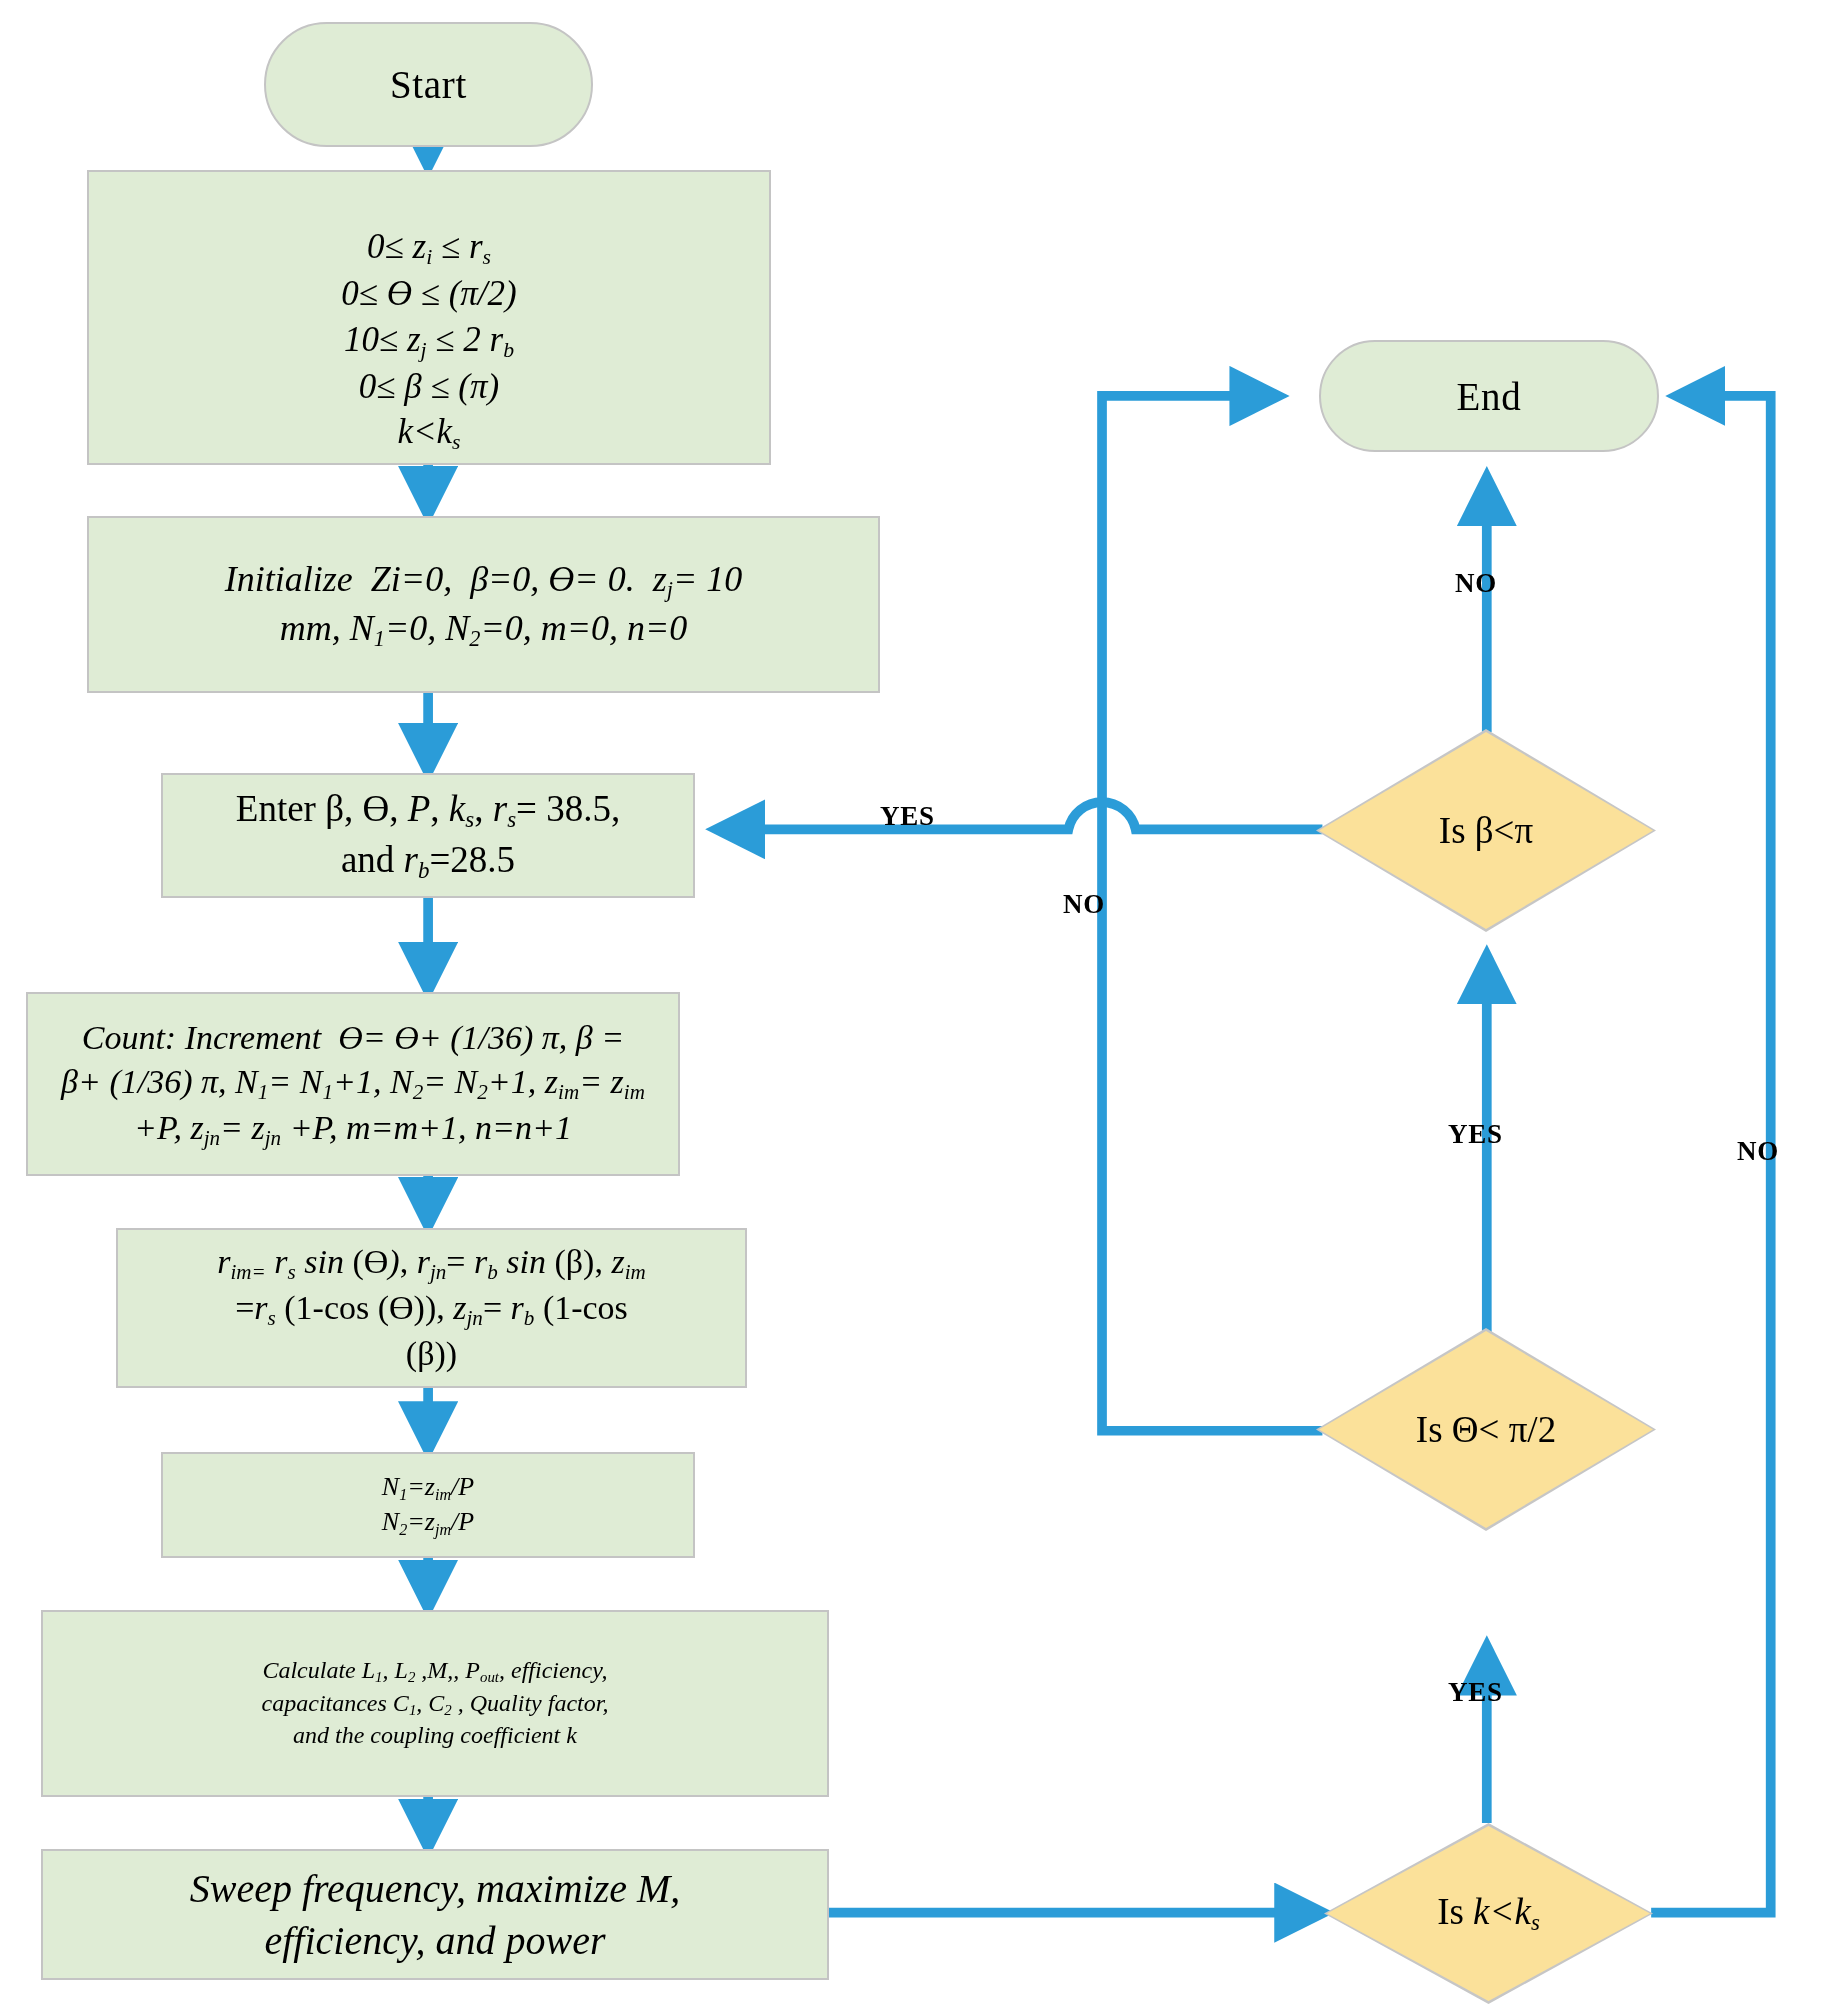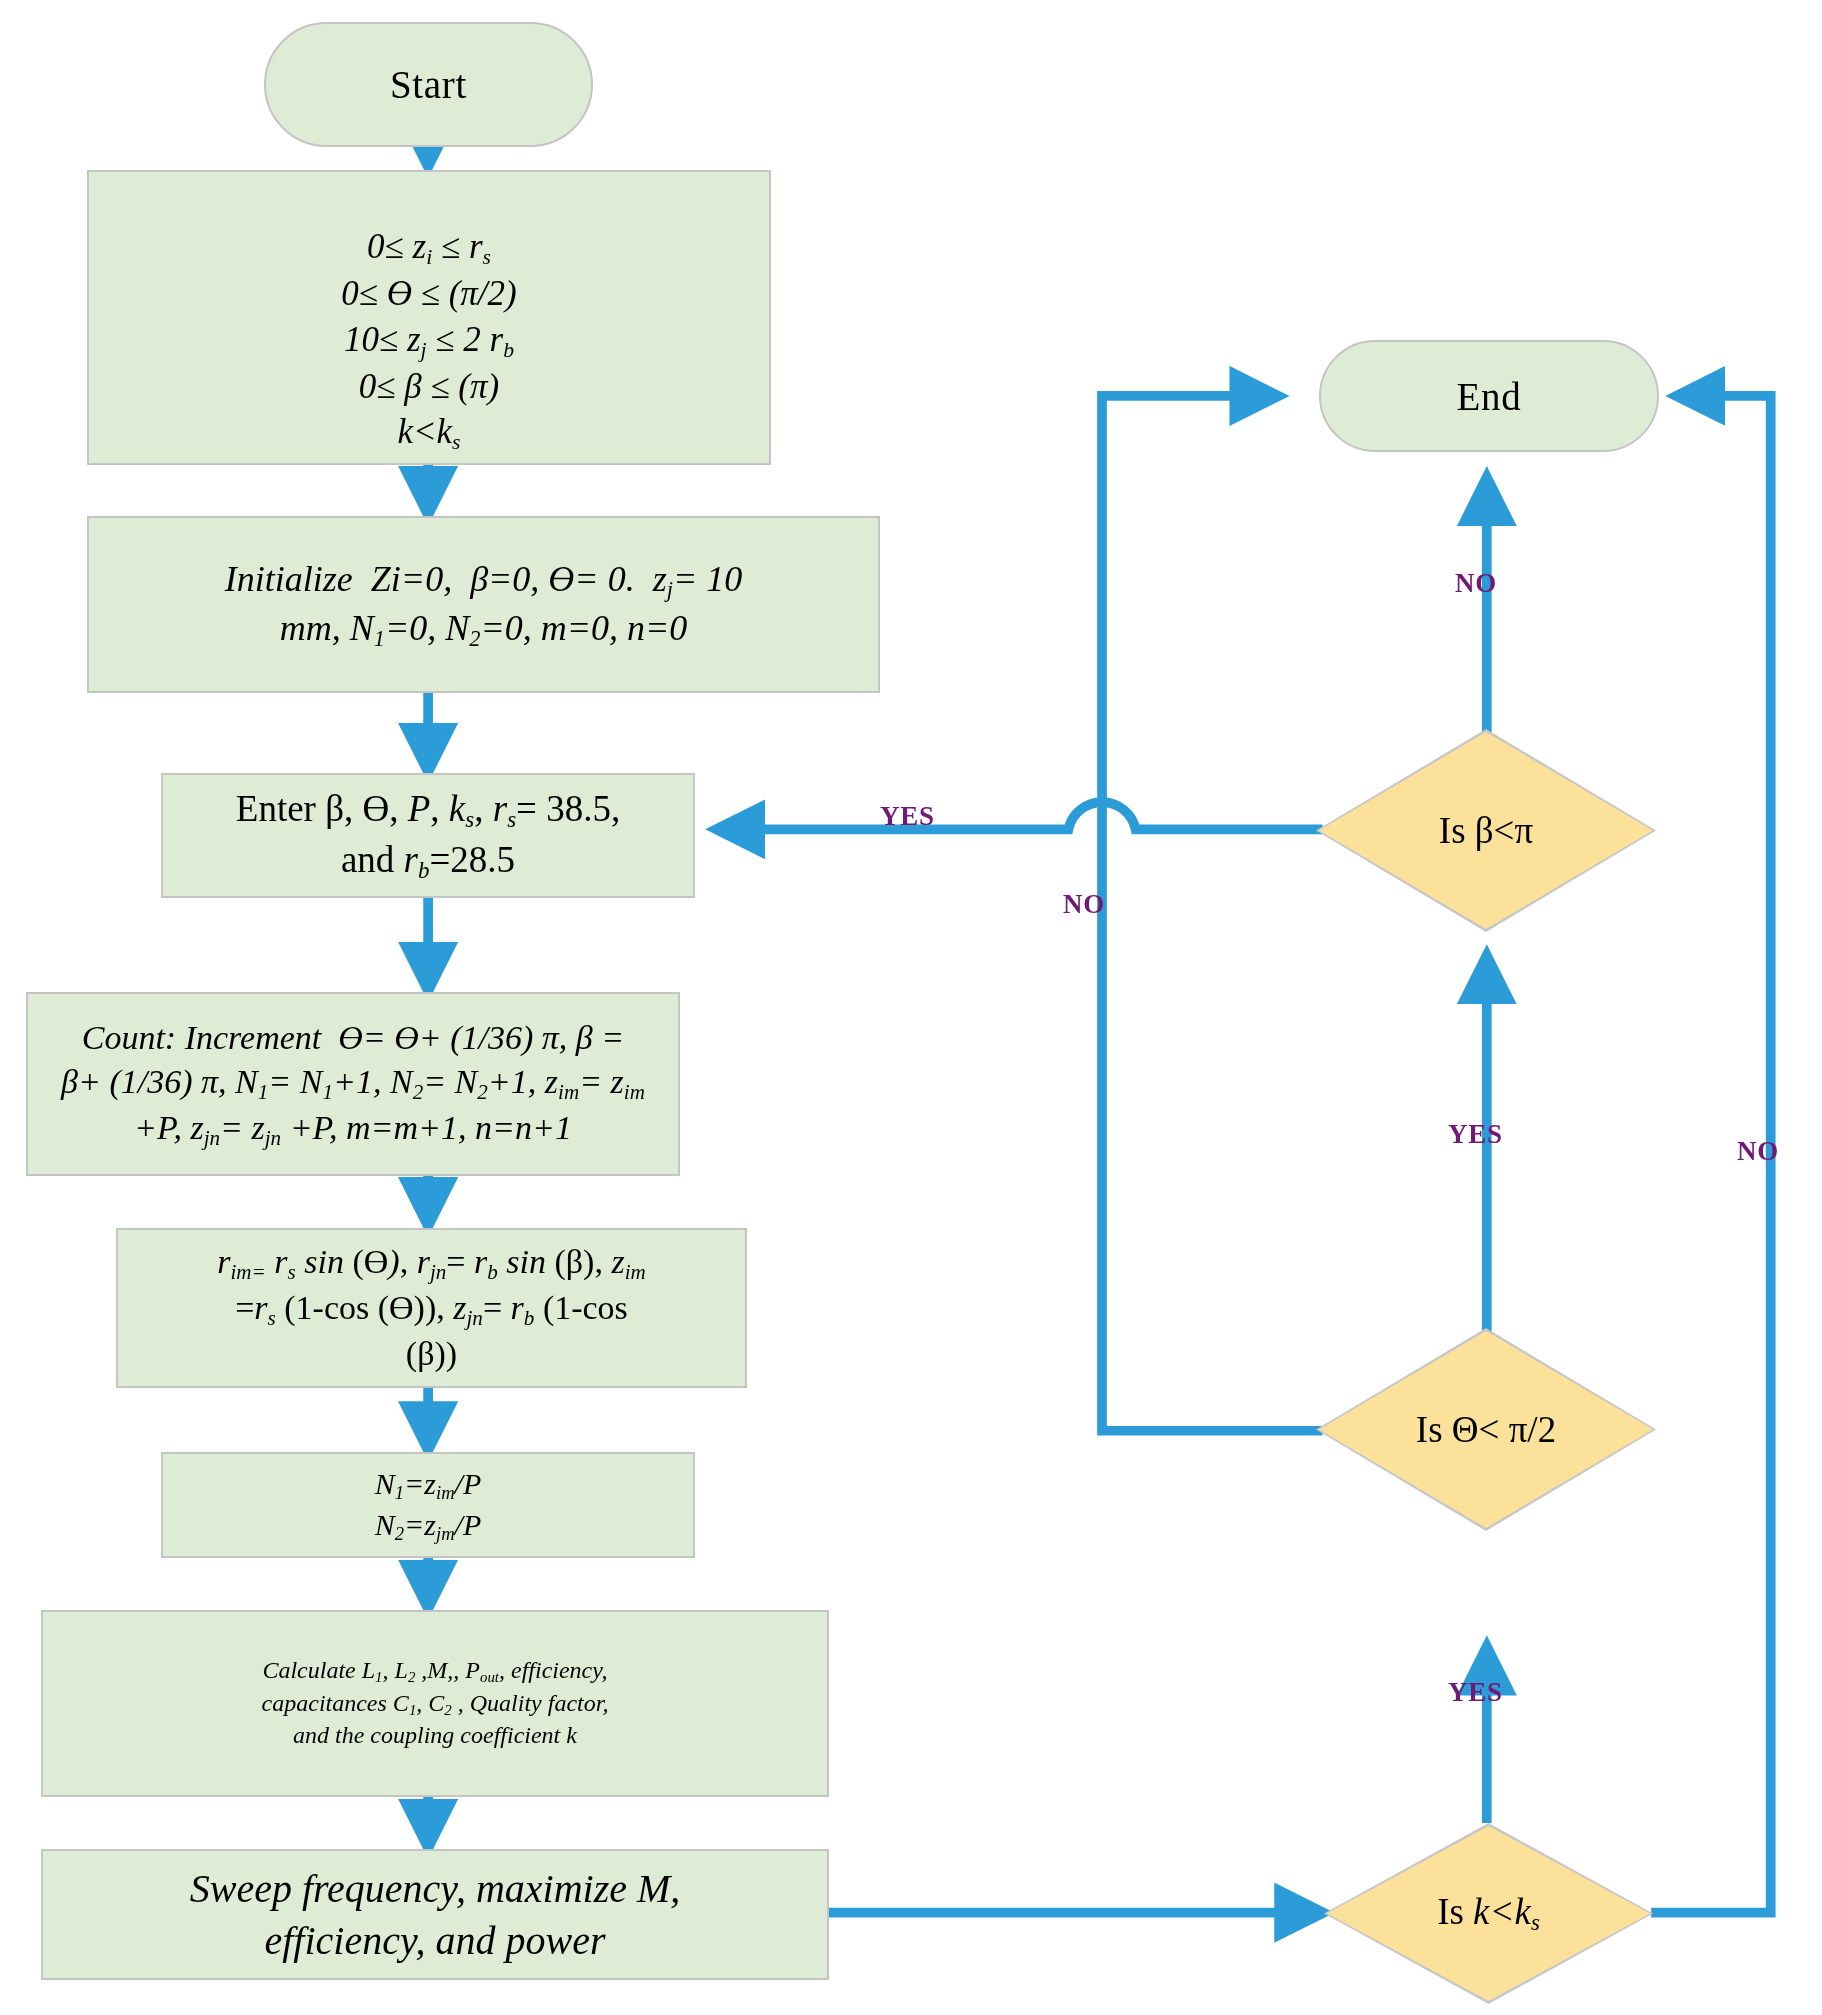--- a/index.html
+++ b/index.html
@@ -34,21 +34,21 @@
   }
   .diamond .dfill{
     position:absolute;left:3px;top:3px;width:calc(100% - 6px);height:calc(100% - 6px);
     background:#fbe19a;
     -webkit-clip-path:polygon(50% 0,100% 50%,50% 100%,0 50%);
     clip-path:polygon(50% 0,100% 50%,50% 100%,0 50%);
   }
   .diamond .dtxt{position:relative;z-index:3;font-size:37px;white-space:nowrap;font-family:Liberation Serif, serif;}
 
   .edgelabel{position:absolute;font-family:"Liberation Serif","DejaVu Serif",serif;
-    font-weight:bold;font-size:27px;letter-spacing:0.7px;color:#701a75;}
+    font-weight:bold;font-size:27px;letter-spacing:0.7px;color:#000000;}
 
   sub{font-size:0.62em;vertical-align:-0.28em;}
   .it{font-style:italic;}
 </style>
 </head>
 <body>
 
 <div id="stage">
 
   <svg id="wires" viewBox="0 0 2440 2697" xmlns="http://www.w3.org/2000/svg">
@@ -129,21 +129,21 @@
   </div>
 
   <div class="node proc" style="left:116px;top:1228px;width:631px;height:160px;font-size:34px;justify-content:center;">
     <span class="txt">
       <span class="it">r<sub>im=</sub> r<sub>s</sub> sin</span> (ϴ<span class="it">)</span>, <span class="it">r<sub>jn</sub></span>= <span class="it">r<sub>b</sub> sin</span> (β), <span class="it">z<sub>im</sub></span><br>
       =<span class="it">r<sub>s</sub></span> (1-cos (ϴ)), <span class="it">z<sub>jn</sub></span>= <span class="it">r<sub>b</sub></span> (1-cos<br>
       (β))
     </span>
   </div>
 
-  <div class="node proc" style="left:161px;top:1452px;width:534px;height:106px;font-size:30px;">
+  <div class="node proc" style="left:161px;top:1452px;width:534px;height:106px;font-size:26px;">
     <span class="txt">
       <span class="it">N<sub>1</sub>=z<sub>im</sub>/P</span><br>
       <span class="it">N<sub>2</sub>=z<sub>jm</sub>/P</span>
     </span>
   </div>
 
   <div class="node proc italic" style="left:41px;top:1610px;width:788px;height:187px;font-size:24px;">
     <span class="txt">
       Calculate L<sub>1</sub>, L<sub>2</sub> ,M,, P<sub>out</sub>, efficiency,<br>
       capacitances C<sub>1</sub>, C<sub>2</sub> , Quality factor,<br>

